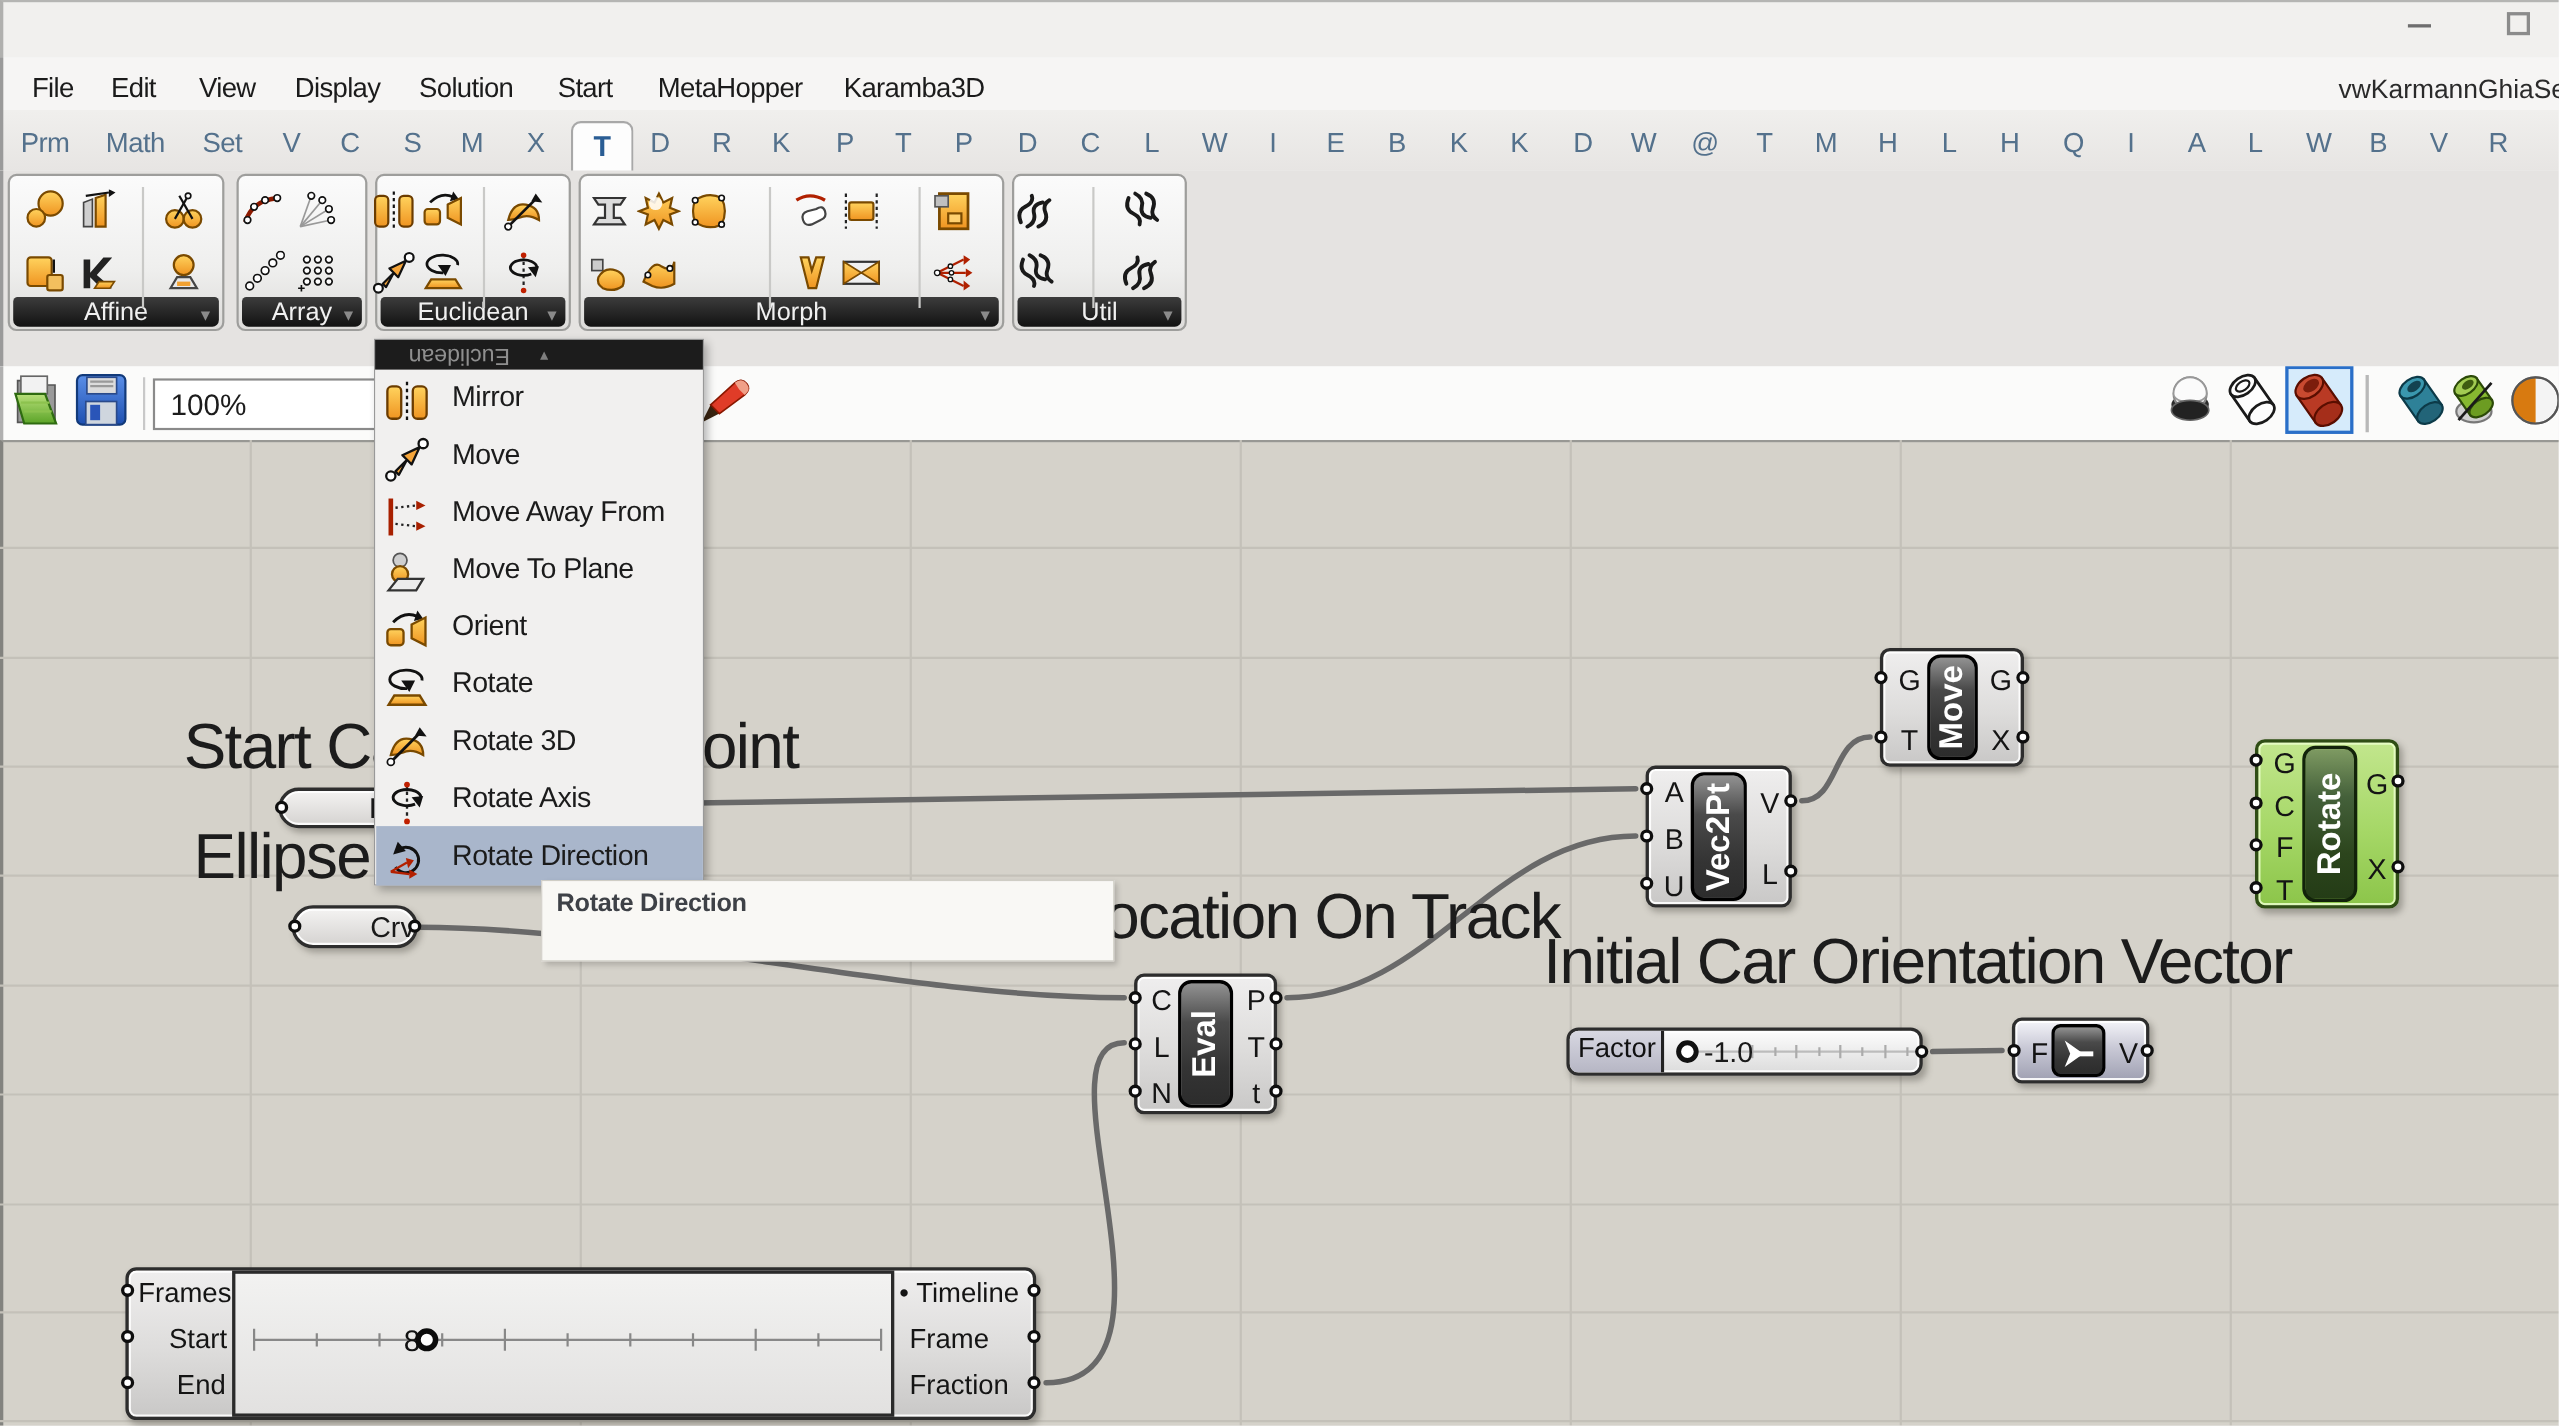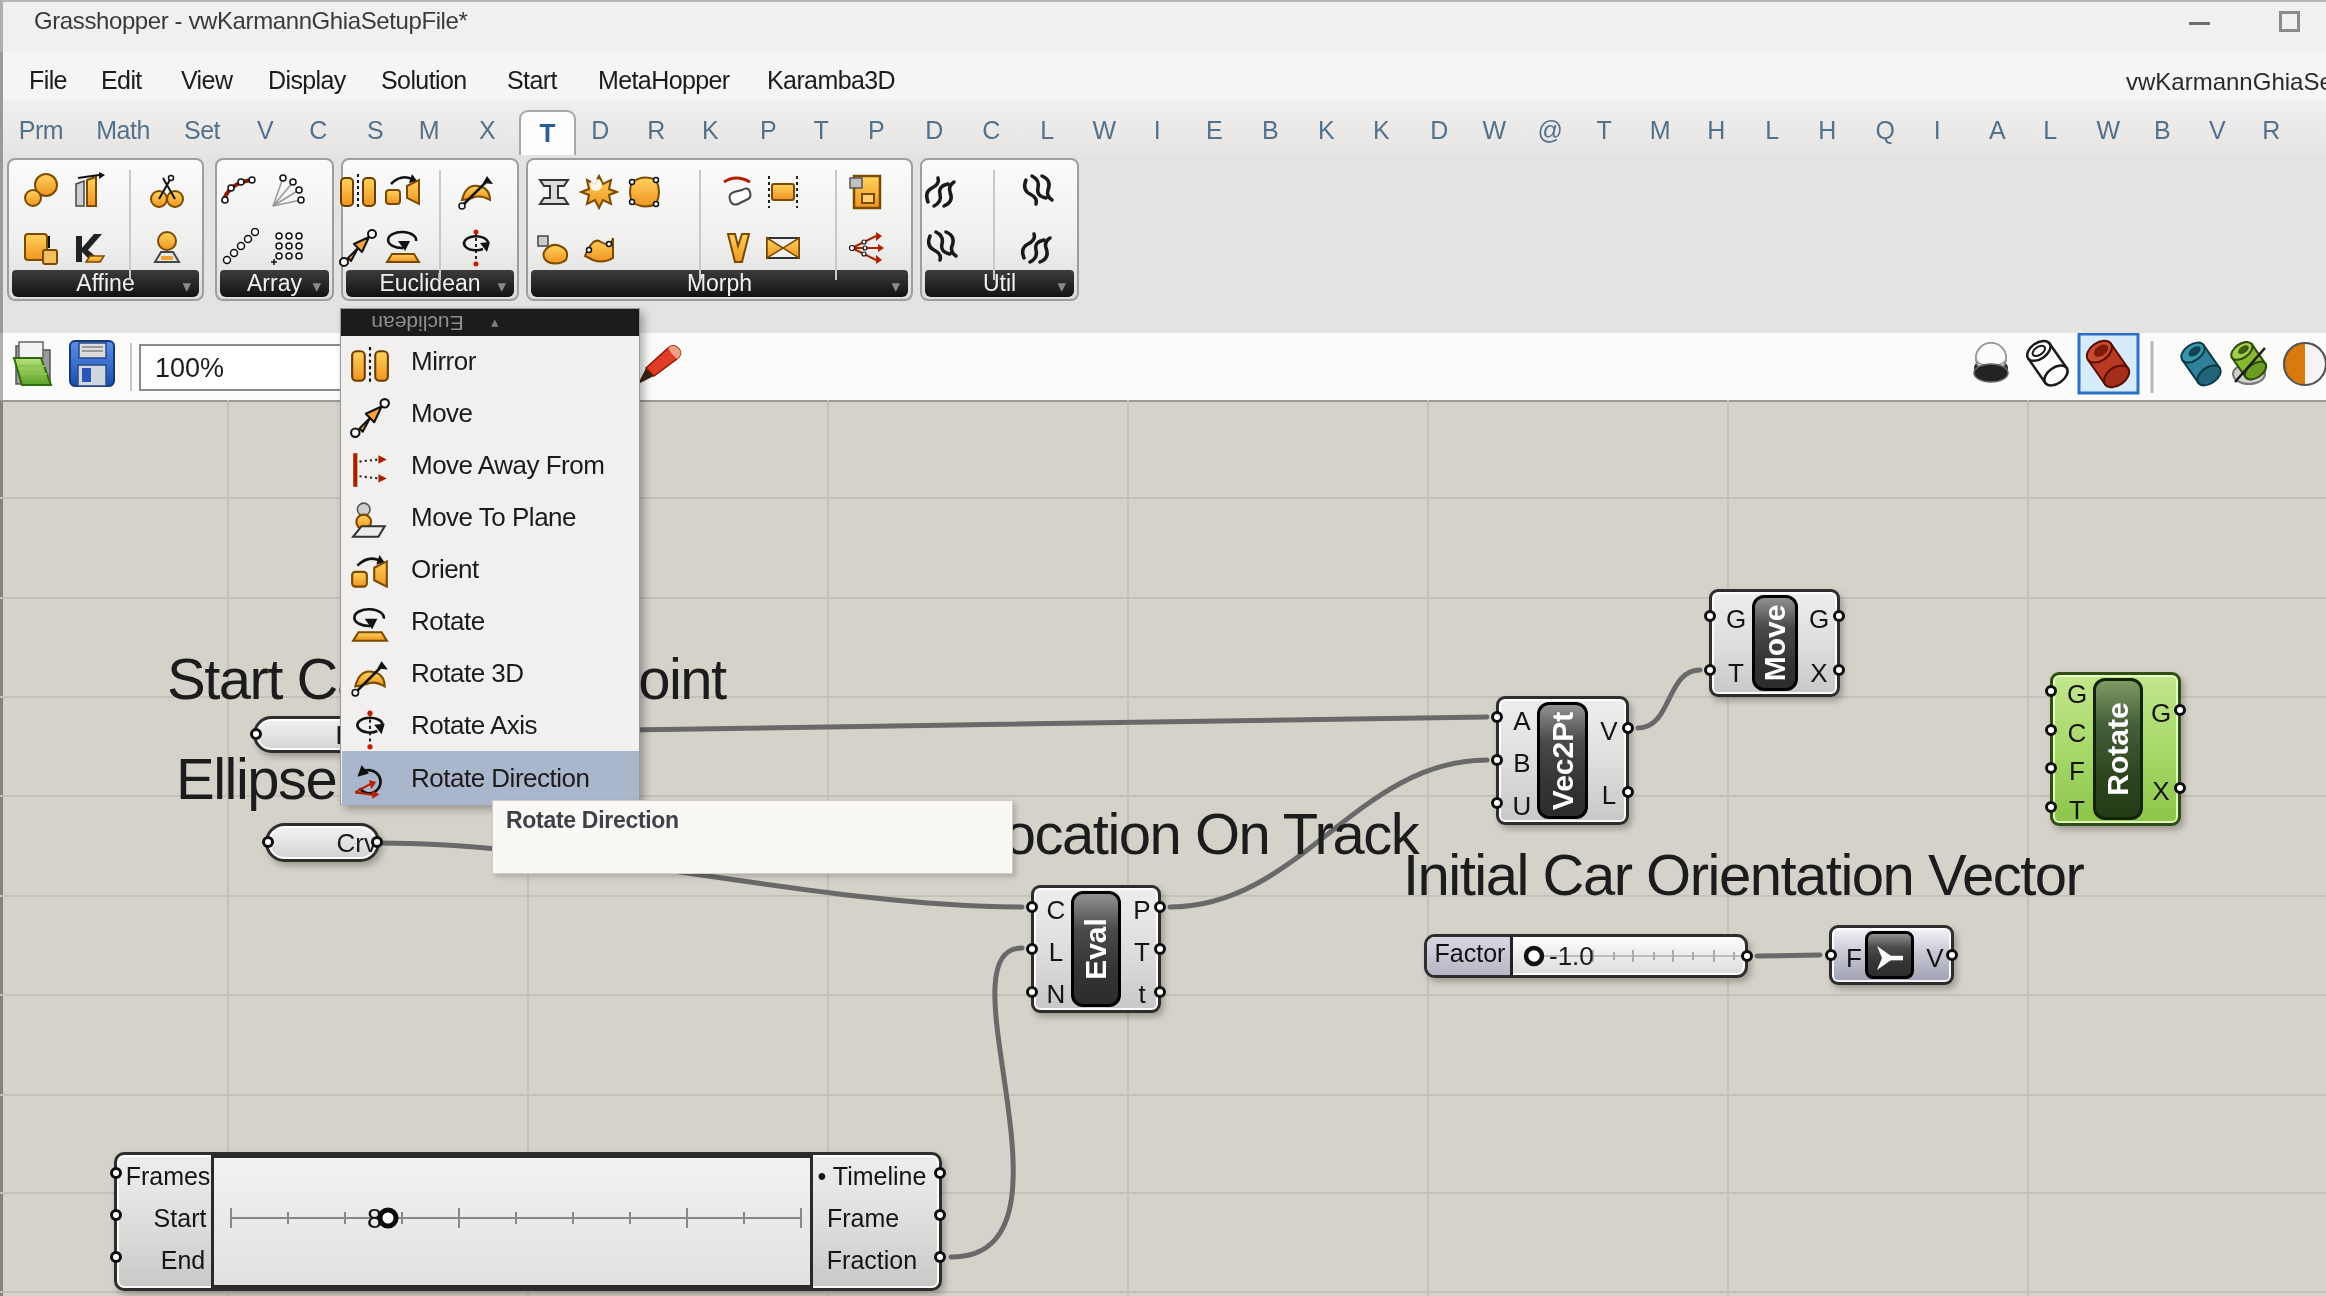--- a/index.html
+++ b/index.html
@@ -266,21 +266,20 @@
 <symbol id="i-sq1" viewBox="0 0 40 40">
           <path d="M8 30 Q4 20 12 16 Q20 12 18 6 M14 34 Q22 30 20 22 Q18 14 28 12 M24 34 Q34 30 30 20 Q28 14 34 10" fill="none" stroke="#1a1a1a" stroke-width="3.5" stroke-linecap="round"></path>
         </symbol>
 <symbol id="i-sq2" viewBox="0 0 40 40">
           <path d="M10 8 Q6 18 14 22 Q22 26 20 32 M16 4 Q24 8 22 16 Q20 24 30 26 M26 4 Q36 8 32 18 Q30 24 36 28" fill="none" stroke="#1a1a1a" stroke-width="3.5" stroke-linecap="round"></path>
         </symbol>
 </defs>
 </svg>
 
   <div id="titlebar" class="abs">
-    <div id="title-text" class="abs">Grasshopper - vwKarmannGhiaSetupFile*</div>
     <div class="abs" style="left:2186px;top:20px;width:21px;height:3px;background:#6e6e6e;"></div>
     <div class="abs" style="left:2276px;top:9px;width:21px;height:21px;border:3px solid #8b8b8b;"></div>
   </div>
   <div id="menubar" class="abs">
     <div class="menuitem abs" style="left:26px;">File</div>
     <div class="menuitem abs" style="left:98px;">Edit</div>
     <div class="menuitem abs" style="left:178px;">View</div>
     <div class="menuitem abs" style="left:265px;">Display</div>
     <div class="menuitem abs" style="left:378px;">Solution</div>
     <div class="menuitem abs" style="left:504px;">Start</div>

